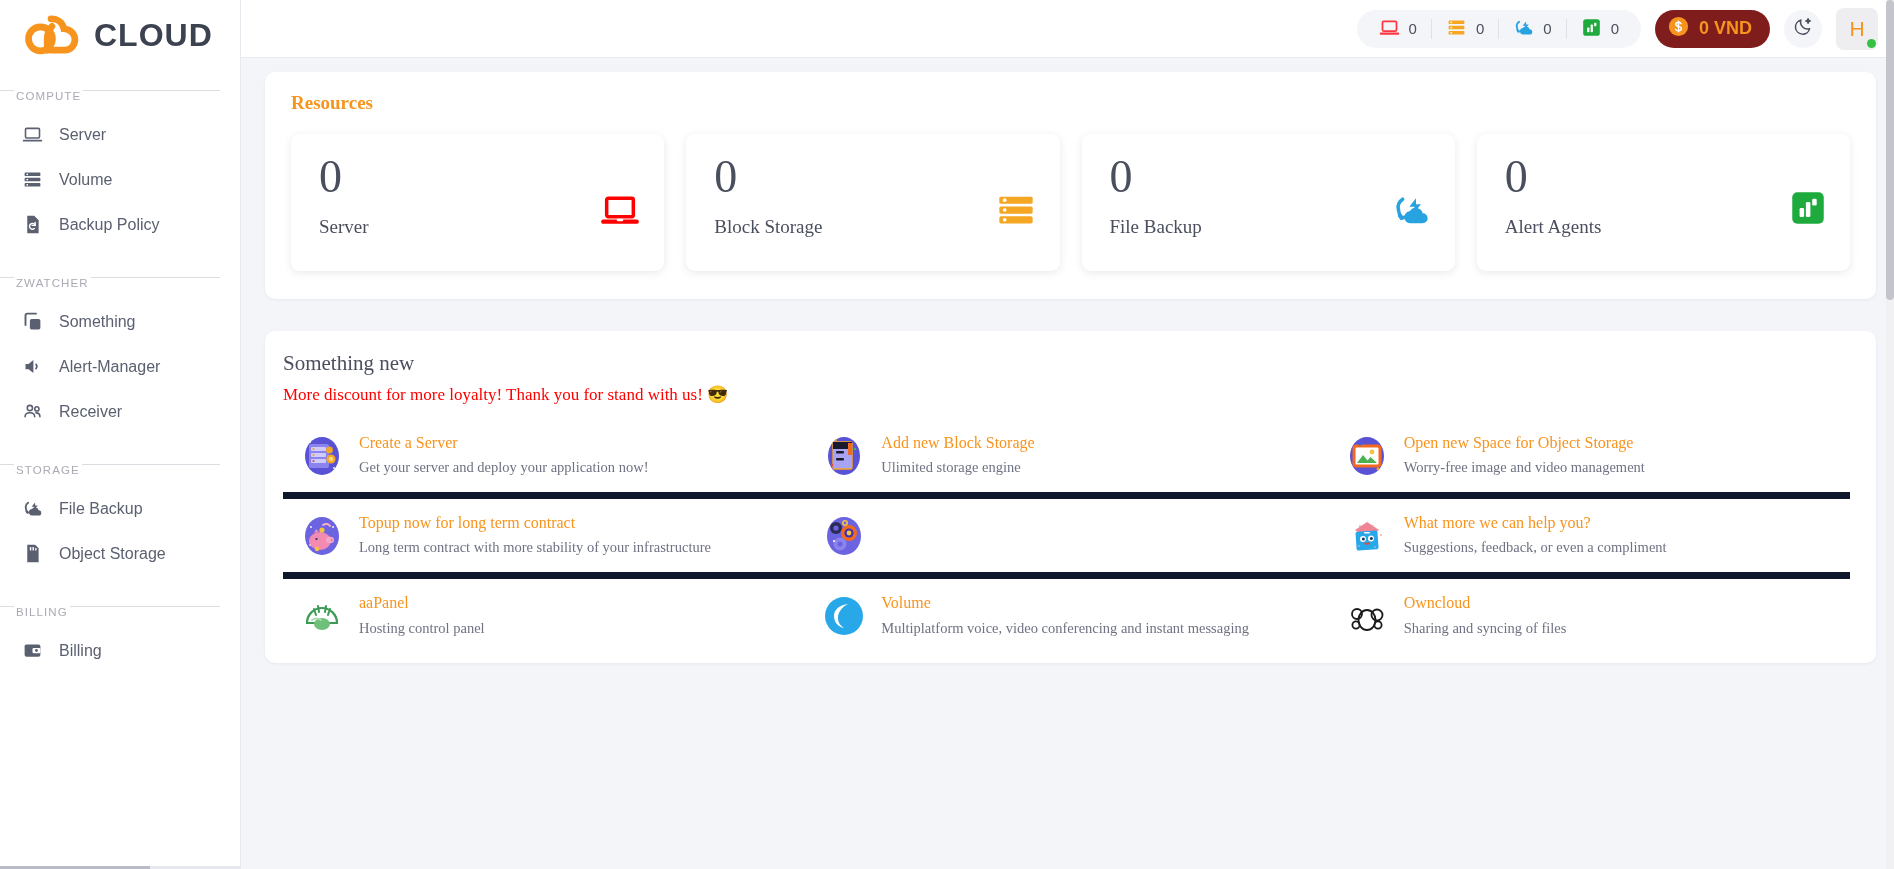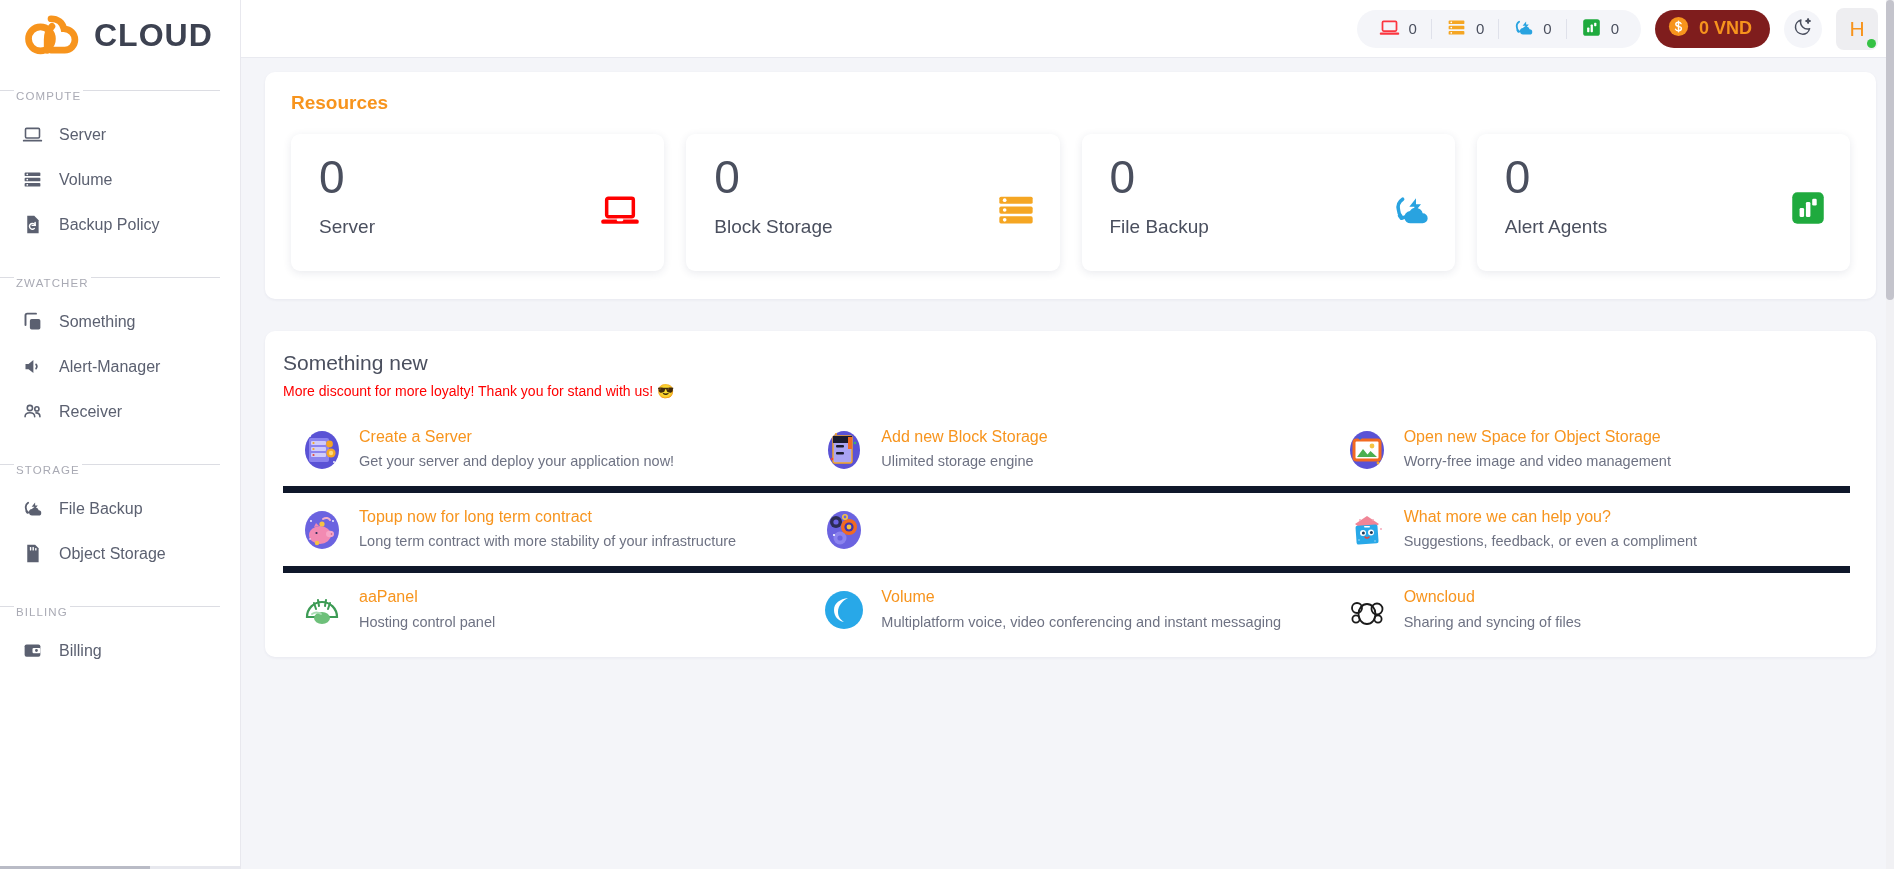--- a/index.html
+++ b/index.html
@@ -76,21 +76,21 @@
     width: 42px; height: 42px; border-radius: 8px; background: #eeeef1;
     display: flex; align-items: center; justify-content: center;
     position: relative; cursor: pointer;
   }
   .avatar-btn .letter { color: #f7941d; font-size: 21px; font-weight: 500; }
   .avatar-dot {
     position: absolute; right: 2px; bottom: 2px; width: 9px; height: 9px;
     border-radius: 50%; background: #35c244;
   }
 
-  .content { flex: 1; overflow: hidden; padding: 14px 18px 0 24px; }
+  .content { flex: 1; overflow: hidden; padding: 14px 18px 0 24px; font-family: Liberation Serif, serif; }
 
   .panel {
     background: #fff; border-radius: 10px; box-shadow: 0 1px 3px rgba(30,40,80,0.06);
   }
   .panel-resources { padding: 20px 26px 28px 26px; }
   .panel-title-orange {
     color: #f7941d; font-size: 19px; margin-bottom: 20px;
   }
   .card-row { display: flex; gap: 22px; }
   .res-card {
@@ -99,21 +99,21 @@
     height: 137px; padding: 20px 24px 0 28px;
     display: flex; justify-content: space-between; align-items: flex-start;
     cursor: pointer;
   }
   .res-num { font-size: 46px; color: #4a4f5e; font-weight: 300; line-height: 1; }
   .res-label { font-size: 19px; color: #4a4f5e; margin-top: 16px; font-weight: 400; }
   .res-ico { margin-top: 36px; }
 
   .panel-new { margin-top: 32px; padding: 20px 26px 10px 18px; }
   .new-title { font-size: 21px; color: #4a4f5e; margin: 0 0 8px 0; font-weight: 400; }
-  .new-sub { color: #ff0000; font-size: 14px; margin-bottom: 14px; }
+  .new-sub { color: #ff0000; font-size: 17px; margin-bottom: 14px; }
 
   .link-grid { display: flex; flex-wrap: wrap; }
   .link-row { display: flex; width: 100%; border-top: 7px solid #0f172a; }
   .link-row.first { border-top: none; justify-content: center; }
   .link-cell {
     flex: 1 1 33.333%; display: flex; gap: 16px; align-items: flex-start;
     padding: 14px 18px 14px 18px; min-width: 0; cursor: pointer;
   }
   .link-cell .art { width: 42px; height: 42px; flex: 0 0 42px; margin-top: 2px; }
   .link-txt { min-width: 0; }

